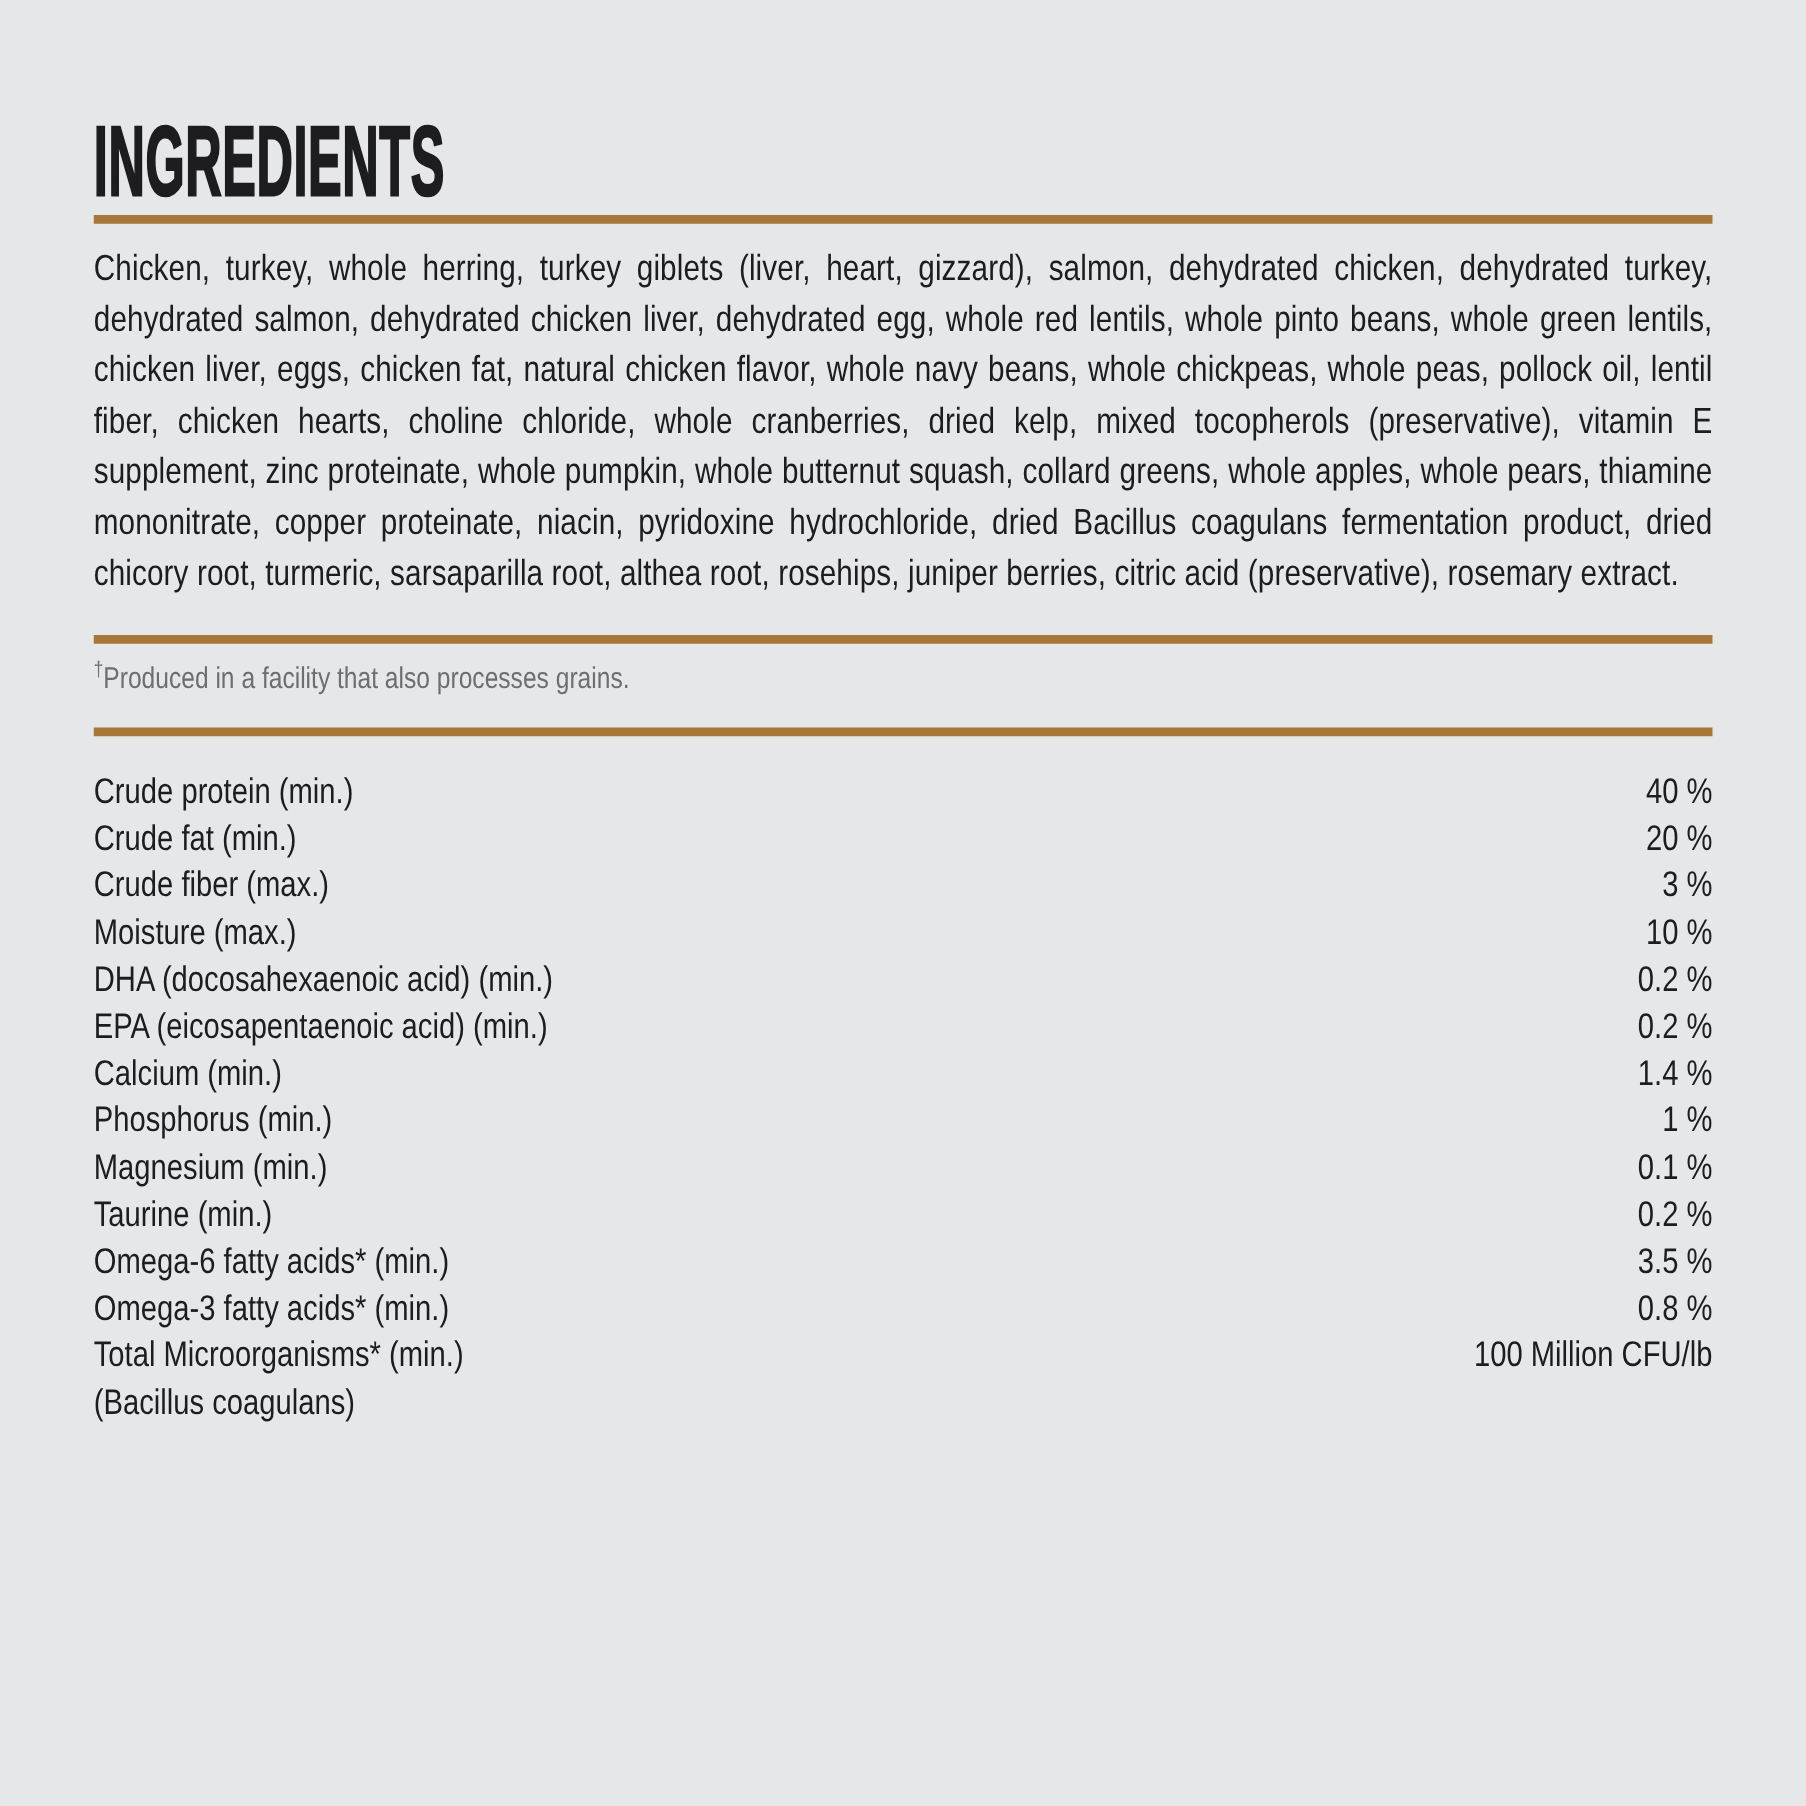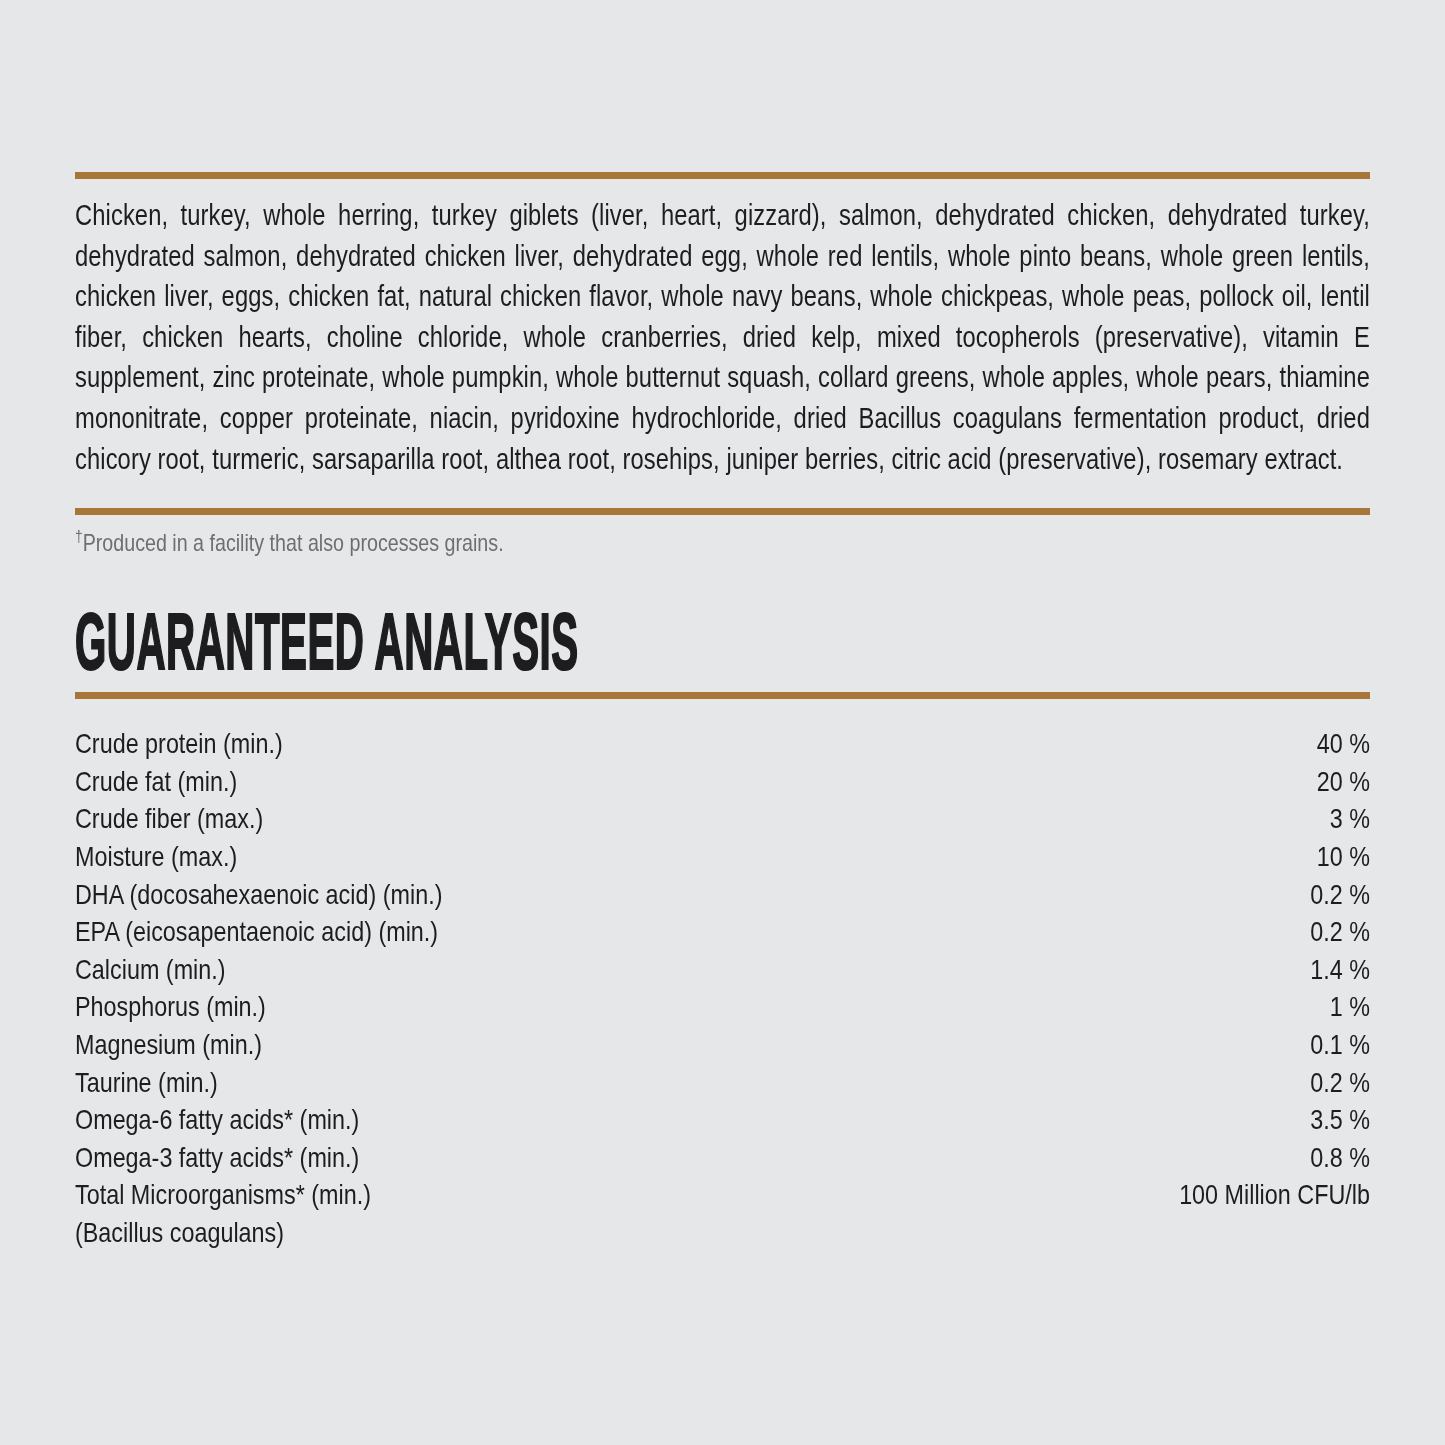--- a/index.html
+++ b/index.html
@@ -121,31 +121,31 @@
   .ga-label{text-align:left;}
   .ga-value{text-align:right;white-space:nowrap;}
 </style>
 </head>
 <body>
 
 <div class="screen">
   <div class="content">
 
     <div class="ing-header">
+      <h1 class="display-title">
+        <span class="display-inner">INGREDIENTS</span>
+      </h1>
     </div>
 
     <p class="ing-body cond">Chicken, turkey, whole herring, turkey giblets (liver, heart, gizzard), salmon, dehydrated chicken, dehydrated turkey, dehydrated salmon, dehydrated chicken liver, dehydrated egg, whole red lentils, whole pinto beans, whole green lentils, chicken liver, eggs, chicken fat, natural chicken flavor, whole navy beans, whole chickpeas, whole peas, pollock oil, lentil fiber, chicken hearts, choline chloride, whole cranberries, dried kelp, mixed tocopherols (preservative), vitamin E supplement, zinc proteinate, whole pumpkin, whole butternut squash, collard greens, whole apples, whole pears, thiamine mononitrate, copper proteinate, niacin, pyridoxine hydrochloride, dried Bacillus coagulans fermentation product, dried chicory root, turmeric, sarsaparilla root, althea root, rosehips, juniper berries, citric acid (preservative), rosemary extract.</p>
 
     <div class="rule rule-after-body"></div>
 
     <p class="footnote cond"><sup>†</sup><span>Produced in a facility that also processes grains.</span></p>
 
-    <h2 class="ga-title">
-      <span class="display-inner">GUARANTEED ANALYSIS</span>
-    </h2>
 
     <div class="rule rule-after-ga"></div>
 
     <div class="ga-table cond">
       <div class="ga-row">
         <span class="ga-label">Crude protein (min.)</span>
         <span class="ga-value">40 %</span>
       </div>
       <div class="ga-row">
         <span class="ga-label">Crude fat (min.)</span>

